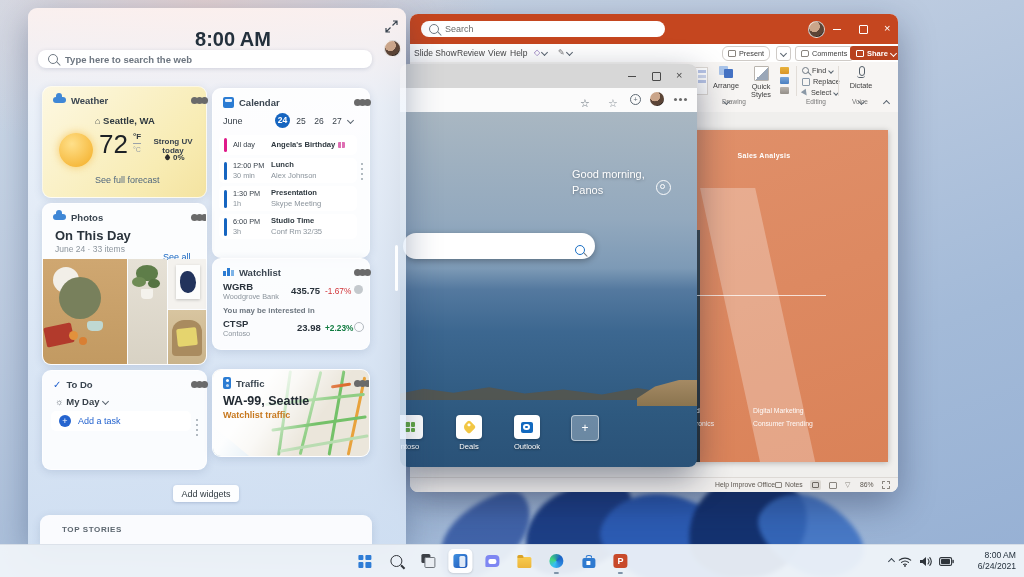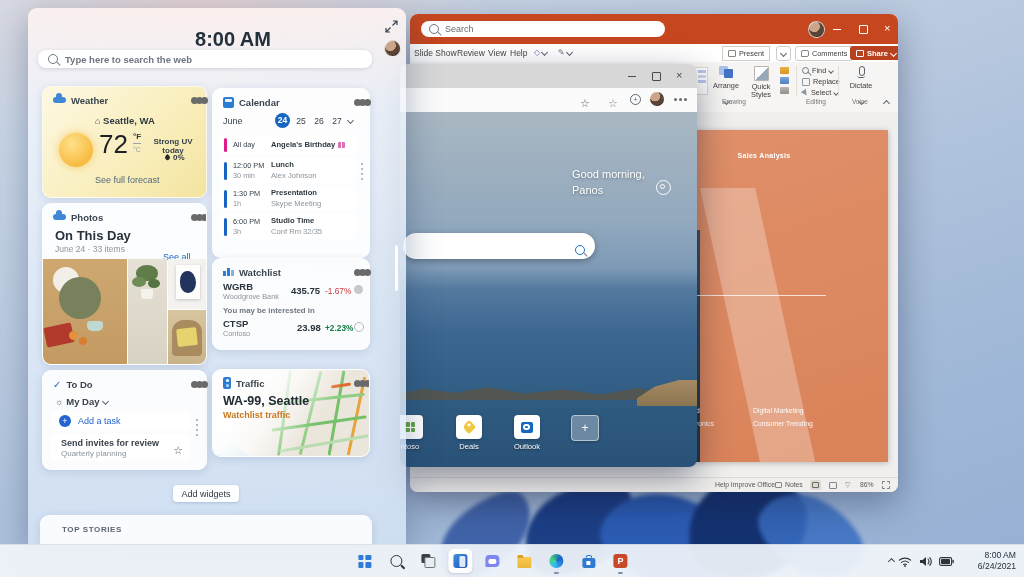--- a/index.html
+++ b/index.html
@@ -136,21 +136,21 @@
     </div>
 
     <div class="menur">
       <span class="abs" style="left:4px;top:4px;">Slide Show</span>
       <span class="abs" style="left:47px;top:4px;">Review</span>
       <span class="abs" style="left:78px;top:4px;">View</span>
       <span class="abs" style="left:100px;top:4px;">Help</span>
       <span class="abs" style="left:124px;top:4px;color:#8a6fb8;font-size:8px;">◇<span class="cv" style="margin-left:2px;"></span></span>
       <span class="abs" style="left:148px;top:4px;color:#777;font-size:8px;">✎<span class="cv" style="margin-left:2px;"></span></span>
 
-      <div class="abs minirow" style="left:312px;top:2px;height:13px;border:1px solid #cfcbc7;border-radius:0;padding:0 5px;">
+      <div class="abs minirow" style="left:312px;top:2px;height:13px;border:1px solid #cfcbc7;border-radius:6px;padding:0 5px;">
         <span class="sqr" style="width:6px;height:5px;color:#8a857f;"></span>
         <span class="rbtxt">Present</span>
       </div>
       <div class="abs" style="left:366px;top:2px;width:13px;height:13px;border:1px solid #cfcbc7;border-radius:3px;display:flex;align-items:center;justify-content:center;">
           <span class="cv"></span>
         </div>
       <div class="abs minirow" style="left:385px;top:2px;height:13px;border:1px solid #cfcbc7;border-radius:3px;padding:0 5px;">
         <span class="sqr" style="width:6px;height:5px;border-radius:2px 2px 2px 0;color:#8a857f;"></span>
         <span class="rbtxt">Comments</span>
       </div>
@@ -465,25 +465,20 @@
         <span class="morebtn dots3"></span>
         </div>
       <div class="abs minirow" style="left:12px;top:25px;">
         <span style="font-size:9px;color:#55606a;">☼</span>
         <span style="font-size:9.5px;font-weight:700;color:#39424b;">My Day</span>
         <span class="cv"></span>
       </div>
       <div class="abs minirow" style="left:8px;top:40px;width:140px;height:20px;background:rgba(255,255,255,.95);border-radius:5px;padding-left:8px;gap:7px;box-sizing:border-box;">
         <span style="width:12px;height:12px;border-radius:50%;background:#2564cf;color:#fff;font-size:9px;display:flex;align-items:center;justify-content:center;">+</span>
         <span style="font-size:9px;color:#2564cf;">Add a task</span>
-      </div>
-      <div class="abs" style="left:8px;top:63px;width:140px;height:27px;background:rgba(255,255,255,.95);border-radius:5px;">
-        <div style="padding:4px 0 0 10px;font-size:9px;font-weight:700;color:#39424b;">Send invites for review</div>
-        <div style="padding:1px 0 0 10px;font-size:8px;color:#8b949c;">Quarterly planning</div>
-        <span class="star abs" style="right:8px;top:6px;"></span>
       </div>
       <span class="vdots" style="left:153px;top:48px;"></span>
     </div>
 
     <div class="card" style="left:184px;top:361px;width:156px;height:86px;overflow:hidden;">
       <div class="abs" style="inset:0;background:#ebe6db;">
         <span class="abs" style="left:0;top:48px;width:70px;height:40px;background:#b7d3e4;clip-path:polygon(0 20%,55% 100%,0 100%);"></span>
         <span class="rd" style="left:70px;top:0;width:3px;height:86px;background:#74c169;transform:rotate(8deg);"></span>
         <span class="rd" style="left:96px;top:0;width:2.5px;height:86px;background:#8fce84;transform:rotate(14deg);"></span>
         <span class="rd" style="left:122px;top:0;width:3px;height:86px;background:#74c169;transform:rotate(10deg);"></span>

